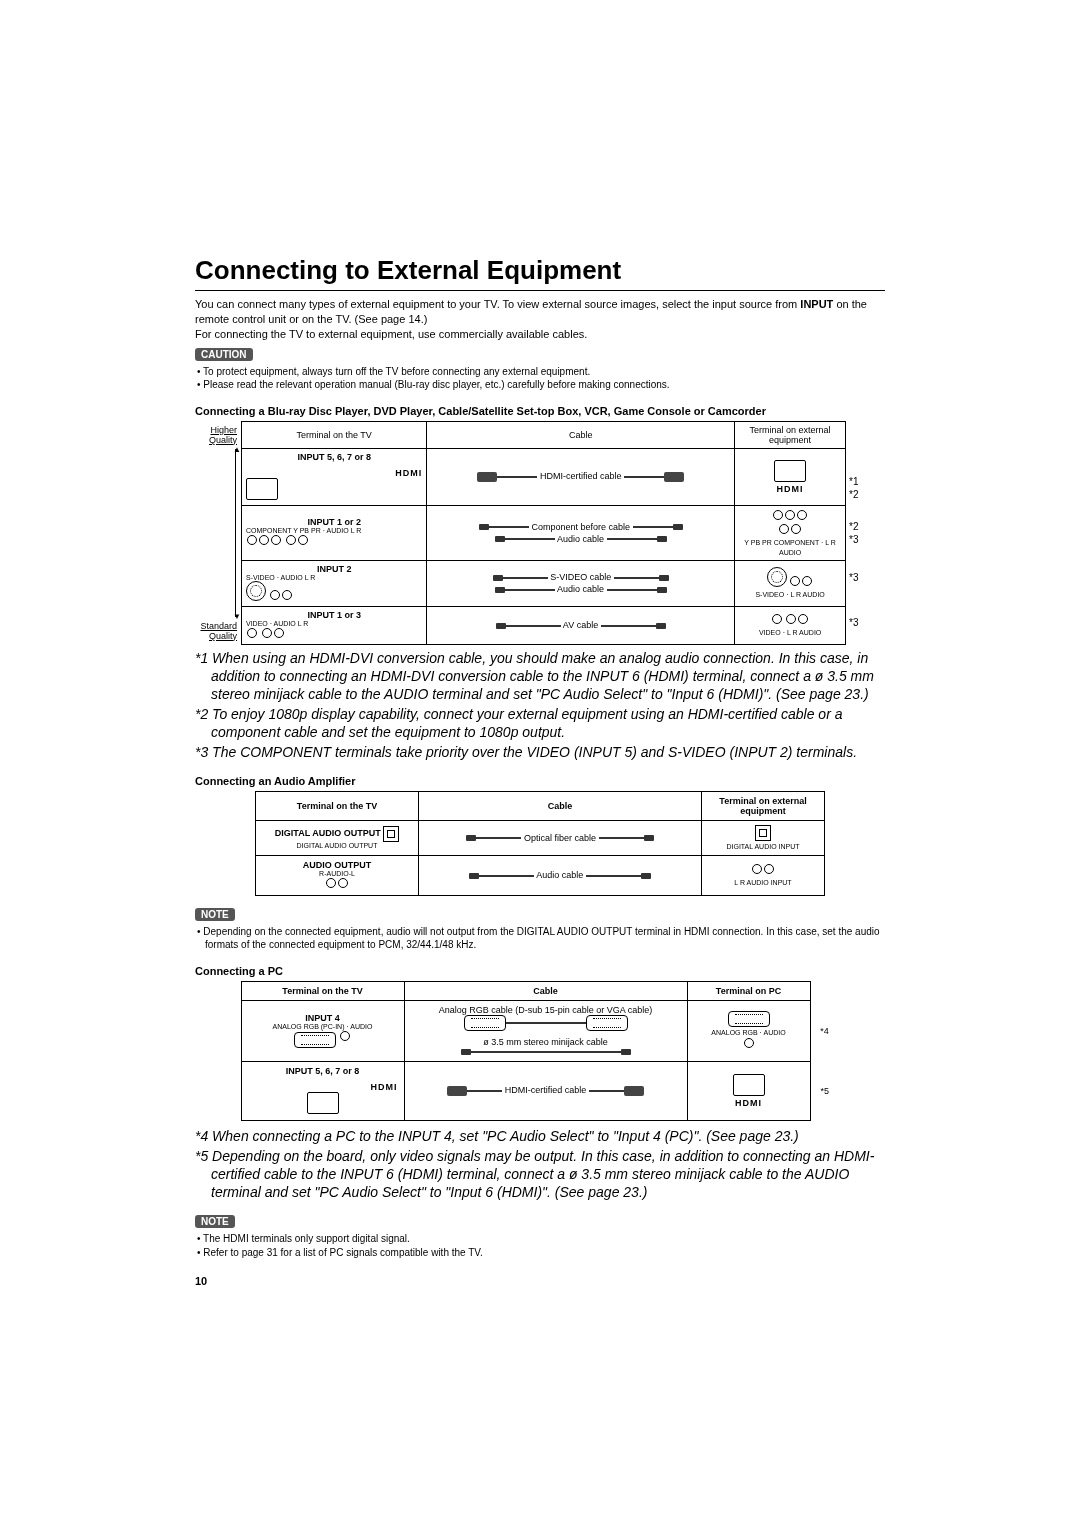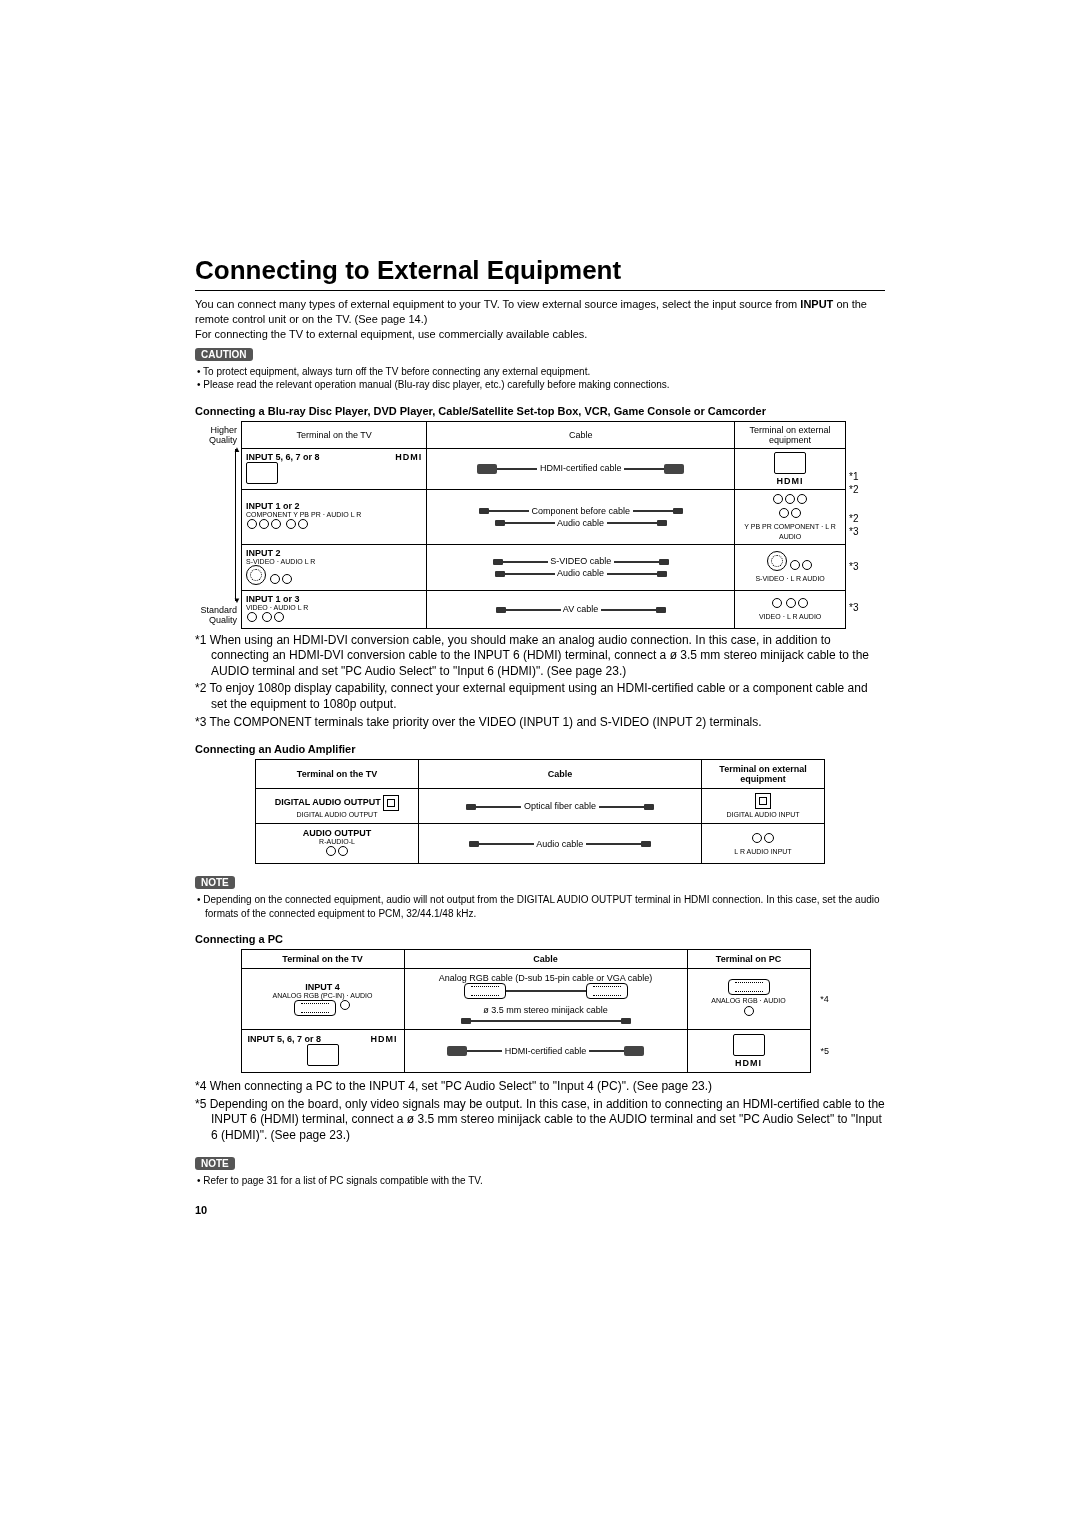--- a/index.html
+++ b/index.html
@@ -62,20 +62,21 @@
     margin: 4px 0;
   }
   .qual-col {
     width: 42px;
     font-size: 9px;
     text-align: right;
     display: flex;
     flex-direction: column;
     justify-content: flex-start;
     padding: 4px 4px 4px 0;
+    text-decoration: underline;
   }
   .conn-table {
     border-collapse: collapse;
     width: 605px;
   }
   .conn-table th, .conn-table td {
     border: 1px solid #000;
     font-size: 9px;
     padding: 3px 4px;
     vertical-align: middle;
@@ -85,37 +86,38 @@
   .col-cable { width: 280px; text-align: center; }
   .col-ext { width: 95px; text-align: center; }
   .notes-col {
     width: 24px;
     font-size: 10px;
     display: flex;
     flex-direction: column;
   }
   .notes-col .n { flex: 1; display: flex; flex-direction: column; justify-content: center; padding-left: 3px; line-height: 1.3;}
   .bold { font-weight: bold; }
-  .tv-term { display: flex; align-items: center; gap: 6px; }
+  .tv-term { display: flex; align-items: center; gap: 6px; flex-direction: column; }
   .tiny { font-size: 7px; line-height: 1; }
   .logohdmi { font-weight: bold; font-size: 9px; letter-spacing: 1px; }
   .icon-port {
     display: inline-block; width: 30px; height: 20px; border: 1px solid #000; border-radius: 2px; position: relative;
   }
   .icon-rca { display: inline-block; width: 8px; height: 8px; border: 1px solid #000; border-radius: 50%; margin: 1px;}
   .icon-svid { display: inline-block; width: 18px; height: 18px; border: 1.5px solid #000; border-radius: 50%; position: relative;}
   .icon-svid::after{content:"";position:absolute;inset:3px;border:1px dotted #000;border-radius:50%;}
   .cable-row { display:block; margin: 2px 0; }
   .plug { display:inline-block; width:10px; height:6px; background:#333; border-radius:1px; vertical-align:middle;}
   .wire { display:inline-block; height:2px; background:#333; vertical-align:middle;}
   .hdmi-plug { display:inline-block; width:20px; height:10px; background:#444; border-radius:2px; vertical-align:middle;}
   .footnotes {
-    font-size: 12px;
+    font-size: 14px;
     line-height: 1.3;
     margin: 4px 0 8px 0;
+    font-style: italic;
   }
   .footnotes div { text-indent: -16px; padding-left: 16px; margin-bottom: 2px;}
   
   .subtable {
     border-collapse: collapse;
     margin: 4px auto 6px auto;
   }
   .subtable th, .subtable td {
     border: 1px solid #000;
     font-size: 9px;
@@ -265,21 +267,21 @@
         </div>
       <div class="n">
           <span>*3</span>
         </div>
     </div>
   </div>
 
   <div class="footnotes">
     <div>*1  When using an HDMI-DVI conversion cable, you should make an analog audio connection. In this case, in addition to connecting an HDMI-DVI conversion cable to the INPUT 6 (HDMI) terminal, connect a ø 3.5 mm stereo minijack cable to the AUDIO terminal and set "PC Audio Select" to "Input 6 (HDMI)". (See page 23.)</div>
     <div>*2  To enjoy 1080p display capability, connect your external equipment using an HDMI-certified cable or a component cable and set the equipment to 1080p output.</div>
-    <div>*3  The COMPONENT terminals take priority over the VIDEO (INPUT 1) and S-VIDEO (INPUT 2) terminals.</div>
+    <div>*3  The COMPONENT terminals take priority over the VIDEO (INPUT 5) and S-VIDEO (INPUT 2) terminals.</div>
   </div>
 
   
   <div class="section-label">Connecting an Audio Amplifier</div>
   <table class="subtable">
     <tbody>
         <tr>
       <th class="sub-term">Terminal on the TV</th>
       <th class="sub-cable">Cable</th>
       <th class="sub-ext">Terminal on external equipment</th>
@@ -370,17 +372,18 @@
   </tbody>
     </table>
 
   <div class="footnotes">
     <div>*4  When connecting a PC to the INPUT 4, set "PC Audio Select" to "Input 4 (PC)". (See page 23.)</div>
     <div>*5  Depending on the board, only video signals may be output. In this case, in addition to connecting an HDMI-certified cable to the INPUT 6 (HDMI) terminal, connect a ø 3.5 mm stereo minijack cable to the AUDIO terminal and set "PC Audio Select" to "Input 6 (HDMI)". (See page 23.)</div>
   </div>
 
   <div class="badge">NOTE</div>
   <ul class="bullets">
+    <li>The HDMI terminals only support digital signal.</li>
     <li>Refer to page 31 for a list of PC signals compatible with the TV.</li>
   </ul>
 
   <div class="pagenum">10</div>
 </div>
 
 </body></html>

